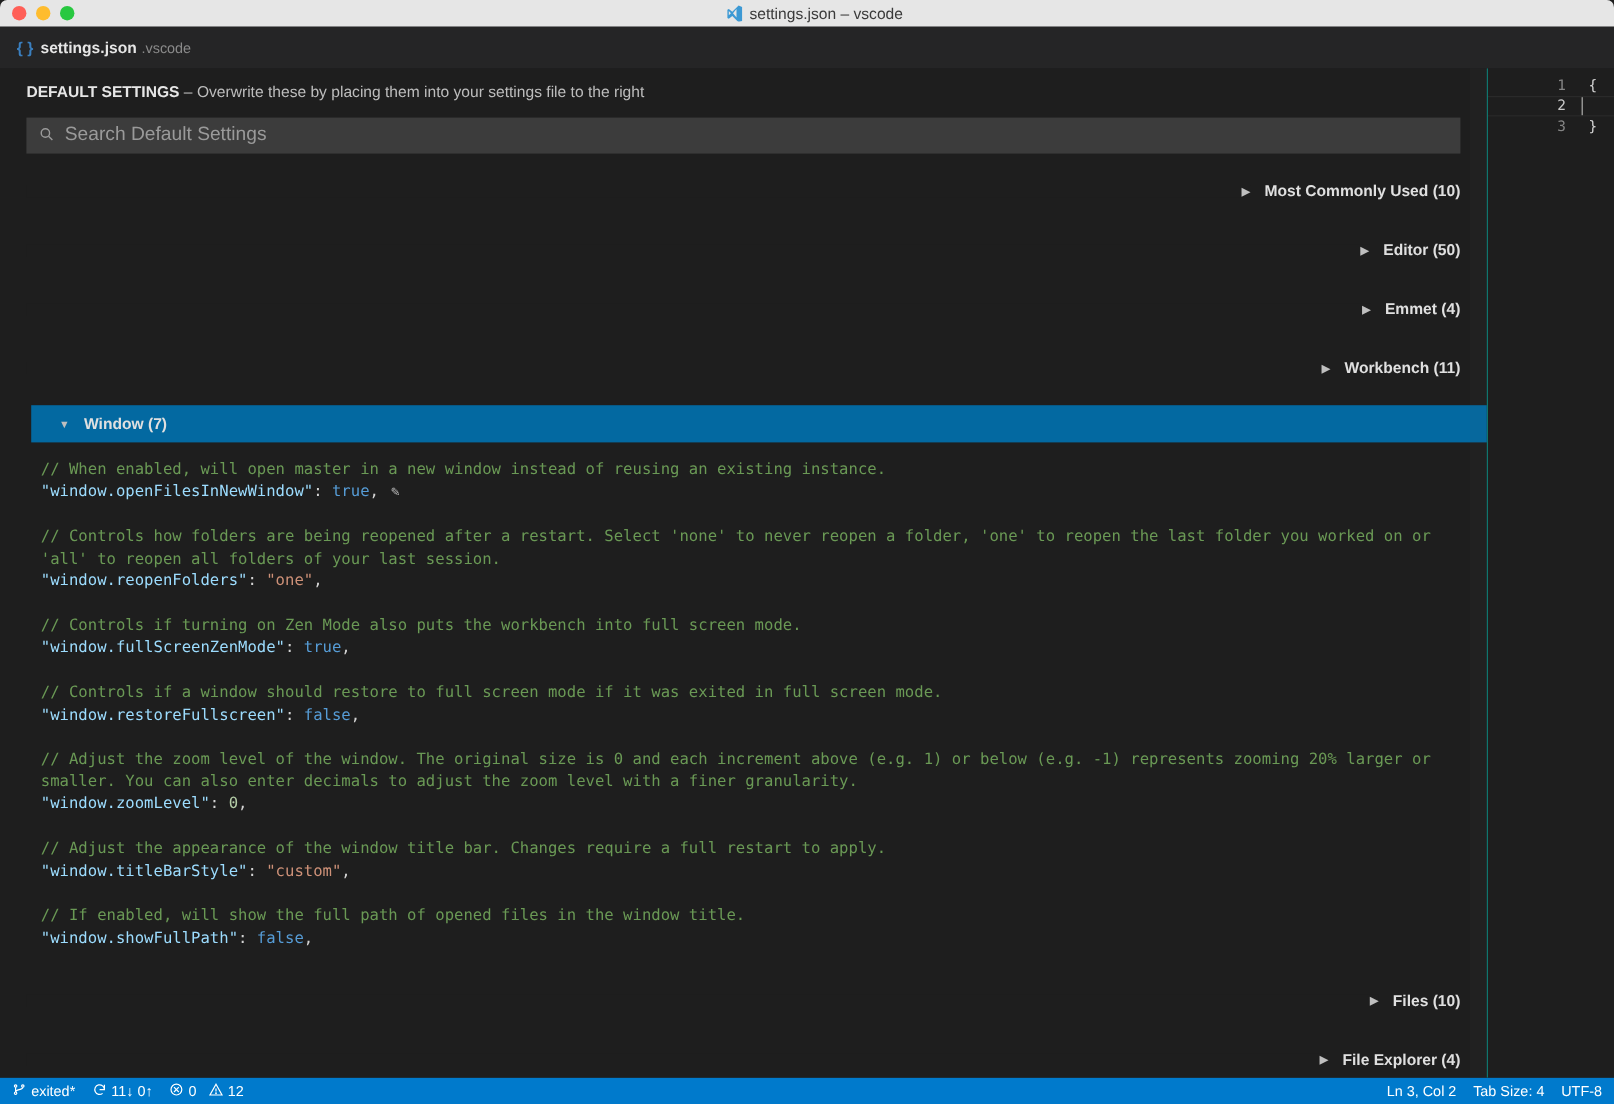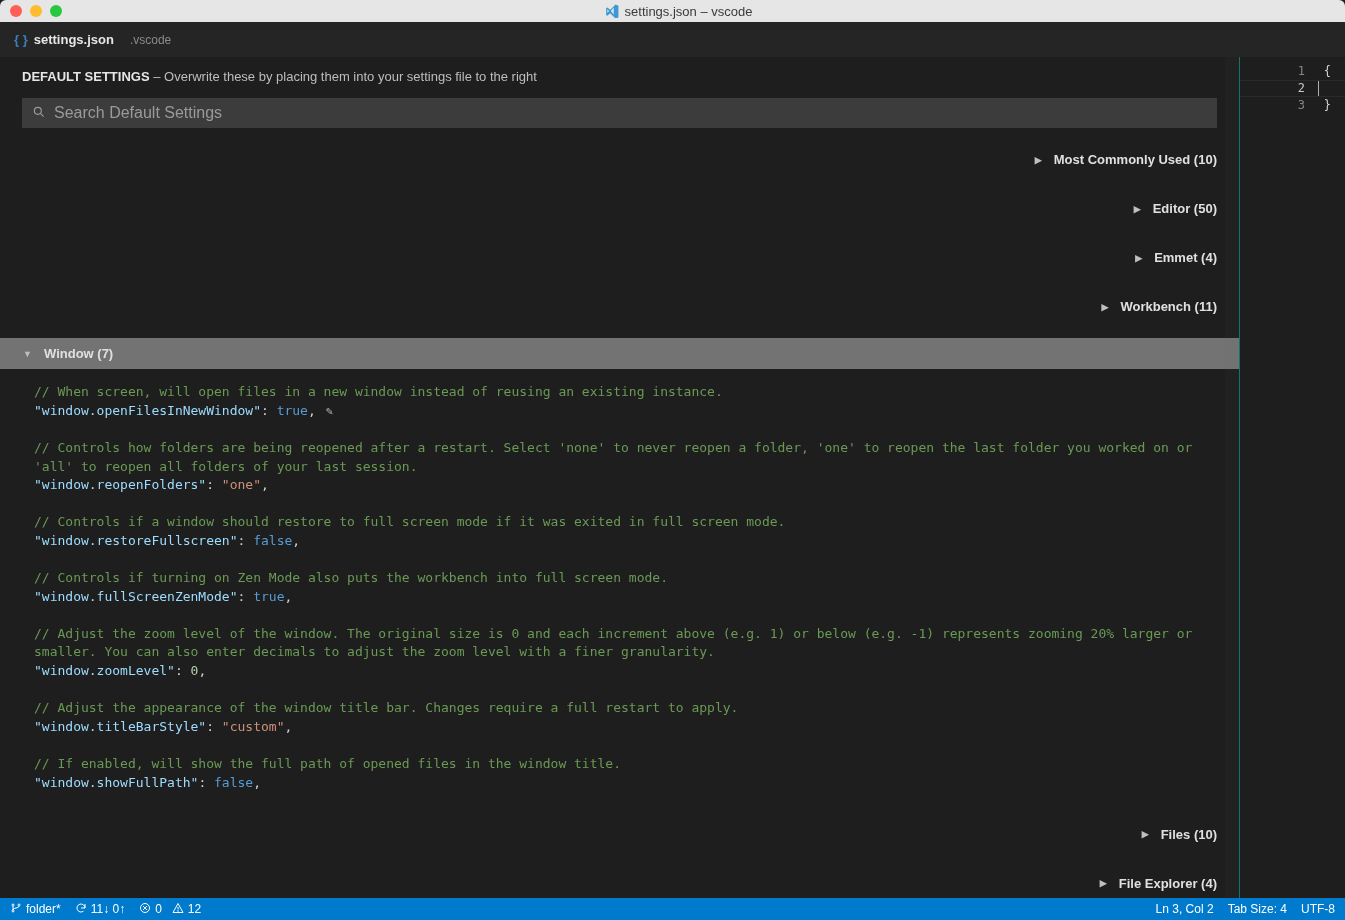--- a/index.html
+++ b/index.html
@@ -29,21 +29,21 @@
     width:14px;height:14px;display:inline-block;
   }
 
   
   .tabstrip {
     height: 35px; background:#252526; display:flex; align-items:center;
     padding: 0 14px; font-size:13px;
   }
   .tabstrip .braces { color:#3a7fbf; font-weight:700; margin-right:6px;}
   .tabstrip .fname  { color:#e6e6e6; font-weight:600;}
-  .tabstrip .folder { color:#8a8a8a; margin-left:16px; font-size:12px;}
+  .tabstrip .folder { color:#8a8a8a; margin-left:4px; font-size:12px;}
 
   
   .split { display:flex; height: calc(100% - 22px - 35px - 22px); }
   .left  { width: 1240px; display:flex; flex-direction:column;
            background:#1e1e1e; border-right:1px solid #0f766e;}
   .right { flex:1; background:#1e1e1e; position:relative; }
 
   
   .default-hdr {
     padding: 12px 22px 8px; font-size:13px; color:#bdbdbd;
@@ -62,21 +62,21 @@
   .mag{color:#a0a0a0;font-size:14px;}
 
   
   .outline { flex:1; overflow:auto; }
   .section {
     padding: 10px 22px; font-size:13px; font-weight:700; color:#e0e0e0;
     display:flex; align-items:center; gap:12px; cursor:pointer;
     margin-bottom: 14px;
     text-align: right;
   }
-  .section.open { background:#737373; margin-bottom:0; padding:8px 22px;}
+  .section.open { background:#0369a1; margin-bottom:0; padding:8px 22px;margin-left:26px;}
   .tri { font-size:9px; color:#bfbfbf; display:inline-block; width:10px;}
   .tri.right::before{content:"▶";}
   .tri.down::before{content:"▼"; transform:scaleX(1.2);}
 
   .settings-body { padding: 14px 22px 6px 34px; font-family: Menlo, Consolas, monospace;
     font-size:13px; line-height:1.45; }
   .setting-block { margin-bottom: 18px; }
   .comment{ color:#6a9955; }
   .key    { color:#9cdcfe; }
   .punct  { color:#d4d4d4; }
@@ -187,34 +187,34 @@
         <span>Workbench (11)</span>
       </div>
 
       <div class="section open">
         <span class="tri down"></span>
         <span>Window (7)</span>
       </div>
 
       <div class="settings-body" id="window-body">
           <div class="setting-block">
-            <div class="comment">// When screen, will open files in a new window instead of reusing an existing instance.</div>
+            <div class="comment">// When enabled, will open master in a new window instead of reusing an existing instance.</div>
             <div><span class="key">"window.openFilesInNewWindow"</span><span class="punct">: </span><span class="bool">true</span><span class="punct">,</span><span class="pencil">✎</span></div>
           </div>
           <div class="setting-block">
             <div class="comment">// Controls how folders are being reopened after a restart. Select 'none' to never reopen a folder, 'one' to reopen the last folder you worked on or 'all' to reopen all folders of your last session.</div>
             <div><span class="key">"window.reopenFolders"</span><span class="punct">: </span><span class="str">"one"</span><span class="punct">,</span></div>
           </div>
           <div class="setting-block">
+            <div class="comment">// Controls if turning on Zen Mode also puts the workbench into full screen mode.</div>
+            <div><span class="key">"window.fullScreenZenMode"</span><span class="punct">: </span><span class="bool">true</span><span class="punct">,</span></div>
+          </div>
+          <div class="setting-block">
             <div class="comment">// Controls if a window should restore to full screen mode if it was exited in full screen mode.</div>
             <div><span class="key">"window.restoreFullscreen"</span><span class="punct">: </span><span class="bool">false</span><span class="punct">,</span></div>
-          </div>
-          <div class="setting-block">
-            <div class="comment">// Controls if turning on Zen Mode also puts the workbench into full screen mode.</div>
-            <div><span class="key">"window.fullScreenZenMode"</span><span class="punct">: </span><span class="bool">true</span><span class="punct">,</span></div>
           </div>
           <div class="setting-block">
             <div class="comment">// Adjust the zoom level of the window. The original size is 0 and each increment above (e.g. 1) or below (e.g. -1) represents zooming 20% larger or smaller. You can also enter decimals to adjust the zoom level with a finer granularity.</div>
             <div><span class="key">"window.zoomLevel"</span><span class="punct">: </span><span class="num">0</span><span class="punct">,</span></div>
           </div>
           <div class="setting-block">
             <div class="comment">// Adjust the appearance of the window title bar. Changes require a full restart to apply.</div>
             <div><span class="key">"window.titleBarStyle"</span><span class="punct">: </span><span class="str">"custom"</span><span class="punct">,</span></div>
           </div>
           <div class="setting-block">
@@ -256,21 +256,21 @@
   <div class="grp">
     <span class="itm">
       <span class="ic">
         <svg width="12" height="12" viewBox="0 0 24 24" fill="none" stroke="#fff" stroke-width="2">
             <circle cx="6" cy="6" r="2"></circle>
             <circle cx="6" cy="18" r="2"></circle>
             <circle cx="18" cy="6" r="2"></circle>
             <path d="M6 8v8M18 8c0 5-12 3-12 8"></path>
           </svg>
       </span>
-      <span>folder*</span>
+      <span>exited*</span>
     </span>
     <span class="itm">
       <span class="ic">
         <svg width="12" height="12" viewBox="0 0 24 24" fill="none" stroke="#fff" stroke-width="2">
             <path d="M20 12a8 8 0 10-3 6.3M20 4v8h-8"></path>
           </svg>
       </span>
       <span>11↓ 0↑</span>
     </span>
     <span class="itm">

